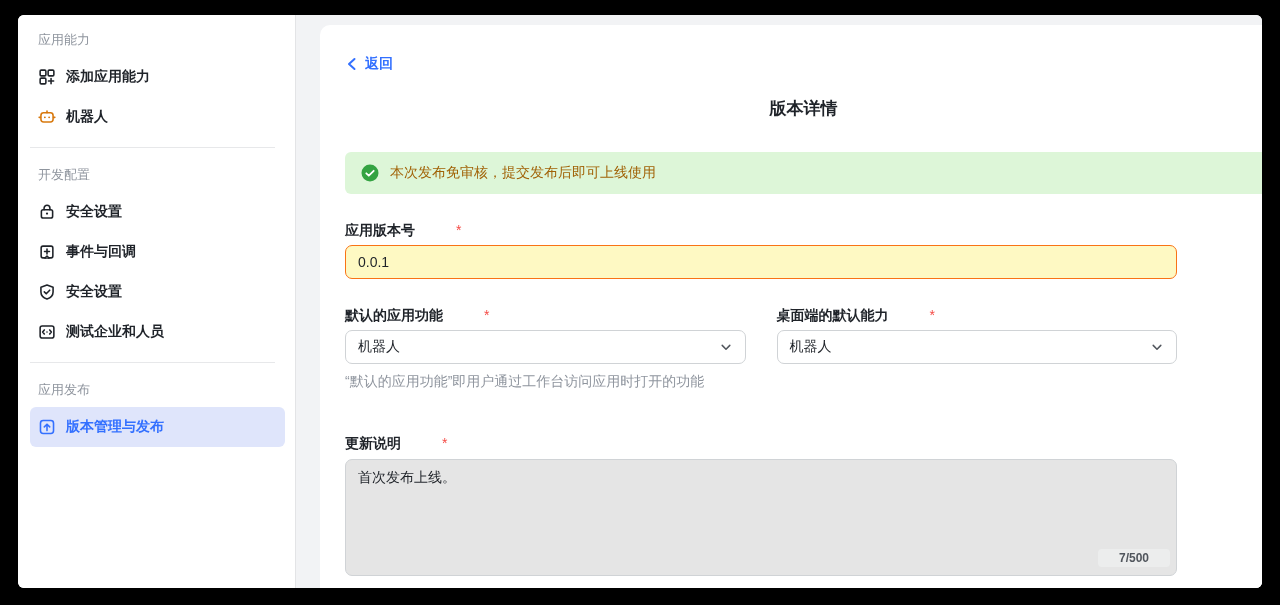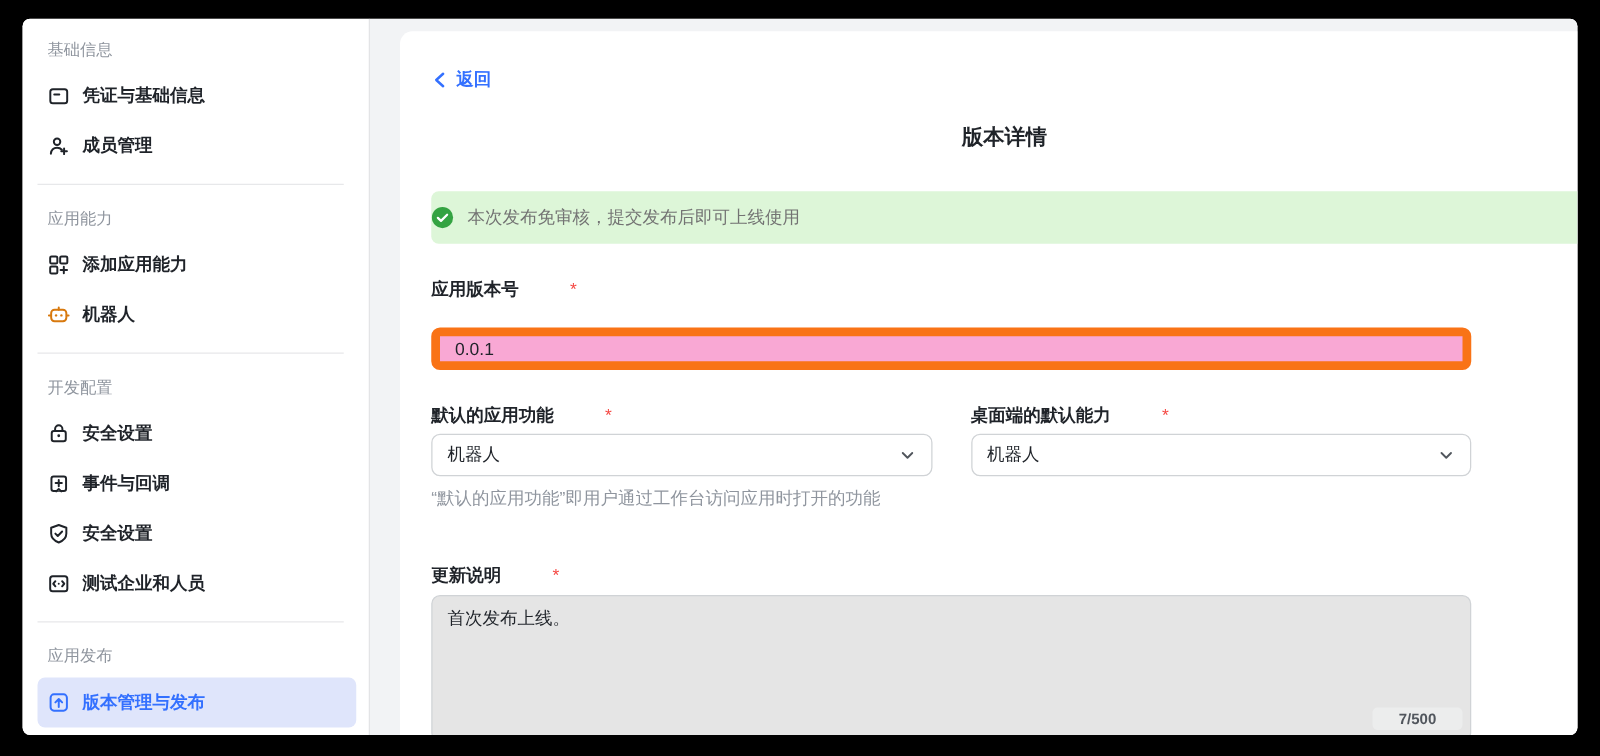--- a/index.html
+++ b/index.html
@@ -48,35 +48,35 @@
   .back-link {
     display: inline-flex; align-items: center; gap: 7px;
     color: #3370ff; font-size: 14px; font-weight: 600; cursor: pointer;
   }
   .back-link svg { display: block; }
   .page-title { margin-top: 22px; font-size: 17px; font-weight: 700; color: #1f2329; text-align: center; }
   .banner {
     margin-top: 32px; height: 42px;
     background: #ddf6d8; border-radius: 6px 0 0 6px;
     display: flex; align-items: center; gap: 11px;
-    font-size: 14px; color: #737373;
+    padding-left: 16px; font-size: 14px; color: #a16207;
   }
   .banner svg { display: block; flex-shrink: 0; }
   .form { width: 832px; }
   .field-label {
     margin-top: 28px; font-size: 14px; font-weight: 600; color: #1f2329;
     display: flex; align-items: baseline; gap: 36px;
   }
   .req { color: #f54a45; margin-left: 5px; font-weight: 400; }
   .text-input {
-    margin-top: 21px; width: 100%; height: 34px;
-    border: 7px solid #f97316; border-radius: 7px;
+    margin-top: 5px; width: 100%; height: 34px;
+    border: 1px solid #f97316; border-radius: 7px;
     padding: 0 12px; font-size: 14px; color: #1f2329;
     font-family: "Liberation Sans", sans-serif;
-    background: #f9a8d4; outline: none; display: block;
+    background: #fef9c3; outline: none; display: block;
   }
   .row { display: flex; gap: 31px; }
   .col { width: calc((100% - 31px) / 2); }
   .select {
     margin-top: 5px; height: 34px;
     border: 1px solid #d0d3d6; border-radius: 7px;
     padding: 0 12px; font-size: 14px; color: #1f2329;
     display: flex; align-items: center; justify-content: space-between;
     cursor: pointer; background: #fff;
   }
@@ -95,46 +95,20 @@
     padding: 2px 21px; border-radius: 4px;
   }
 </style>
 </head>
 <body>
 
 <div class="window">
 
   <nav class="sidebar">
     <div id="sidebar-sections">
-  <div class="sb-section">
-    <div class="sb-header">基础信息</div>
-    <div class="sb-items">
-  <div class="sb-item">
-    <span class="sb-icon">
-                <svg viewBox="0 0 16 16" fill="none" stroke="currentColor" stroke-width="1.4" stroke-linecap="round" stroke-linejoin="round">
-                  <rect x="2" y="3" width="12" height="10" rx="1.8"></rect>
-                  <path d="M4.8 6.7h3.6"></path>
-                </svg>
-              </span>
-    <span class="sb-label">凭证与基础信息</span>
-  </div>
-
-  <div class="sb-item">
-    <span class="sb-icon">
-                <svg viewBox="0 0 16 16" fill="none" stroke="currentColor" stroke-width="1.4" stroke-linecap="round" stroke-linejoin="round">
-                  <circle cx="6.8" cy="4.8" r="2.3"></circle>
-                  <path d="M2.4 13.3c.3-2.6 2-4.2 4.4-4.2 1.4 0 2.6.5 3.4 1.4"></path>
-                  <path d="M11.8 9.6v4M9.8 11.6h4"></path>
-                </svg>
-              </span>
-    <span class="sb-label">成员管理</span>
-  </div>
-</div>
-    <div class="sb-divider"></div>
-  </div>
 
   <div class="sb-section">
     <div class="sb-header">应用能力</div>
     <div class="sb-items">
   <div class="sb-item">
     <span class="sb-icon">
                 <svg viewBox="0 0 16 16" fill="none" stroke="currentColor" stroke-width="1.4" stroke-linecap="round" stroke-linejoin="round">
                   <rect x="1.9" y="1.9" width="5.1" height="5.1" rx="1"></rect>
                   <rect x="9" y="1.9" width="5.1" height="5.1" rx="1"></rect>
                   <rect x="1.9" y="9" width="5.1" height="5.1" rx="1"></rect>

